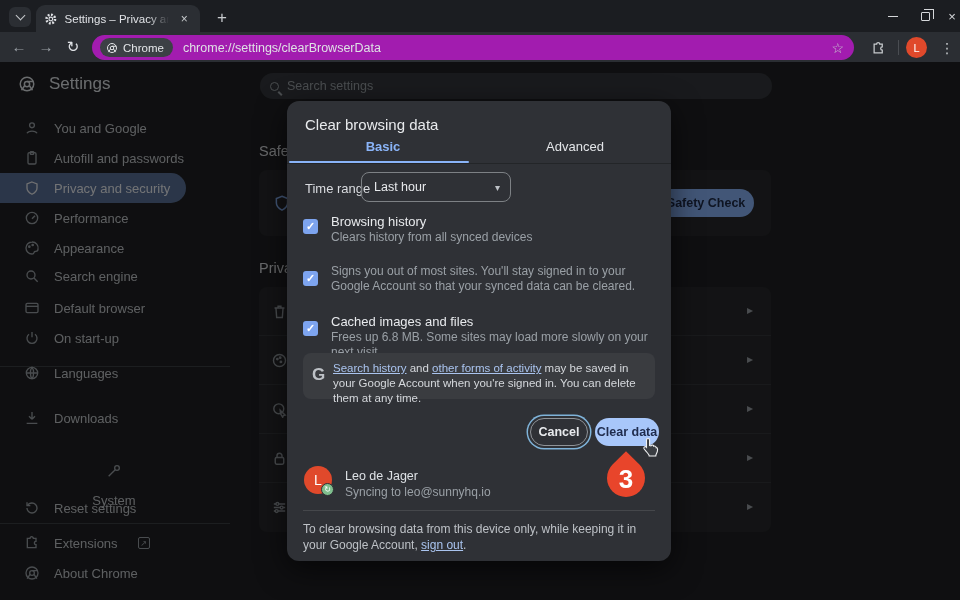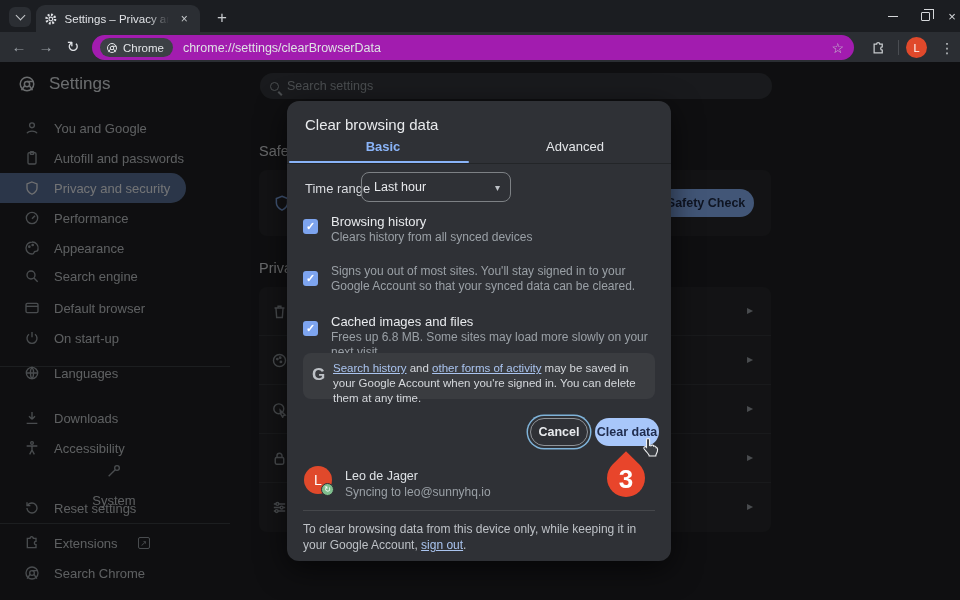--- a/index.html
+++ b/index.html
@@ -278,29 +278,20 @@
     <span>Languages</span>
   </div>
   <div class="navitem" style="top:341px;">
     <span class="ic">
         <svg class="icn" viewBox="0 0 24 24" fill="none" stroke="currentColor" stroke-width="2">
           <path d="M12 3v11m0 0l-4.5-4.5M12 14l4.5-4.5M4 20h16"></path>
         </svg>
       </span>
     <span>Downloads</span>
   </div>
-  <div class="navitem" style="top:371px;">
-    <span class="ic">
-        <svg class="icn" viewBox="0 0 24 24" fill="none" stroke="currentColor" stroke-width="2">
-          <circle cx="12" cy="4.5" r="2"></circle>
-          <path d="M4 9h16M12 9v6l-3.5 6.5M12 15l3.5 6.5"></path>
-        </svg>
-      </span>
-    <span>Accessibility</span>
-  </div>
   <div class="navitem" style="top:401px;flex-direction:column;">
     <span class="ic">
         <svg class="icn" viewBox="0 0 24 24" fill="none" stroke="currentColor" stroke-width="2">
           <circle cx="16.5" cy="7.5" r="3.5"></circle>
           <path d="M13.8 10.2L4 20"></path>
         </svg>
       </span>
     <span>System</span>
   </div>
   <div class="navitem" style="top:431px;">
@@ -325,21 +316,21 @@
     <span class="extlink">↗</span>
   </div>
   <div class="navitem" style="top:496px;">
     <span class="ic">
         <svg class="icn" viewBox="0 0 24 24" fill="none" stroke="currentColor" stroke-width="2">
           <circle cx="12" cy="12" r="9"></circle>
           <circle cx="12" cy="12" r="3.5"></circle>
           <path d="M12 8.5h8.5M9 14l-4.3 6.3M15 14l4.3 6.3"></path>
         </svg>
       </span>
-    <span>Search Chrome</span>
+    <span>About Chrome</span>
   </div>
 
   <div class="searchbar">
     <span class="mag"></span>
     <input placeholder="Search settings" style="">
   </div>
 
   <div class="sec-head" style="top:81px;">Safety Check</div>
   <div class="card" style="top:108px; height:66px;">
     <span class="shield-blue">

